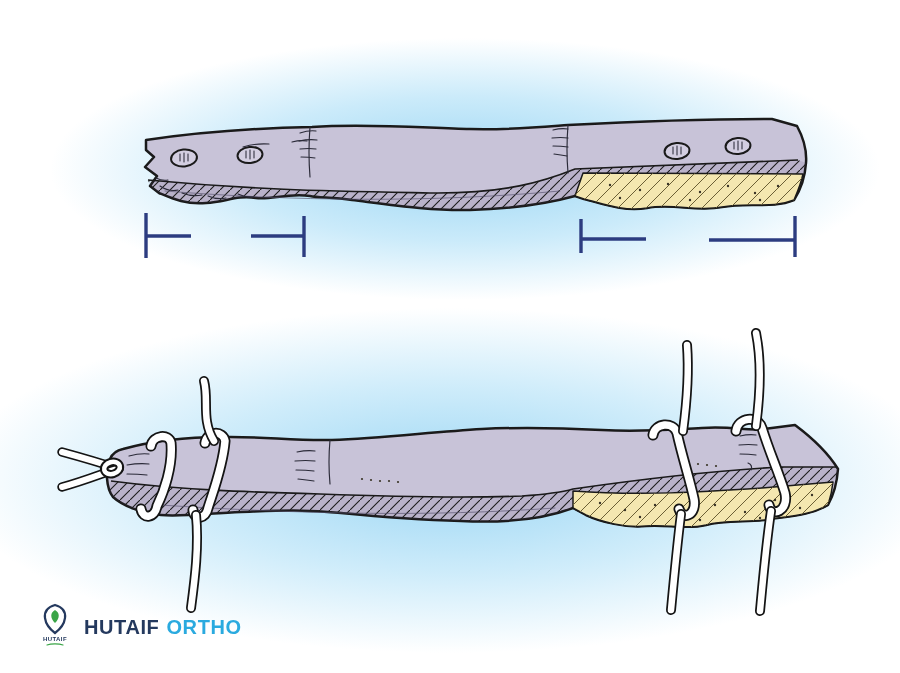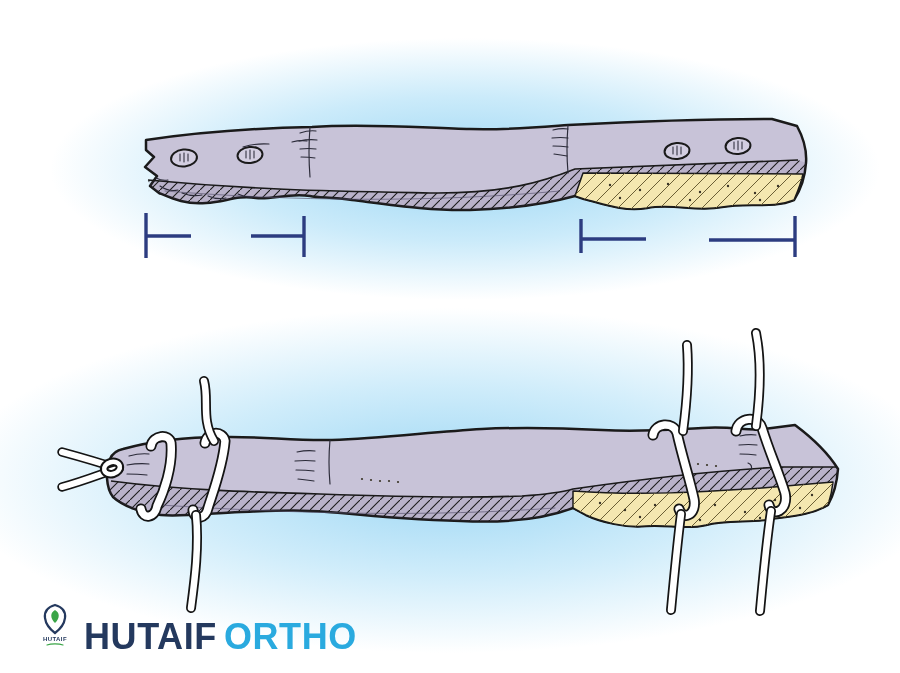--- a/index.html
+++ b/index.html
@@ -25,21 +25,21 @@
   .hole{fill:#d3cee1;stroke:var(--outline-black,#1a1a1a);stroke-width:2;}
   .hole-mark{fill:none;stroke:#242433;stroke-width:1;stroke-linecap:round;}
   .sketch{fill:none;stroke:#2a2a38;stroke-width:1.15;stroke-linecap:round;}
   .sketch-soft{fill:none;stroke:#55506b;stroke-width:1;stroke-linecap:round;opacity:.65;}
   .dot{fill:#3a3427;}
   .bracket{stroke:var(--bracket-navy,#2c3c80);stroke-width:3.4;fill:none;stroke-linecap:butt;}
   .s-out{fill:none;stroke:#141414;stroke-linecap:round;stroke-linejoin:round;}
   .s-in{fill:none;stroke:var(--suture-white,#ffffff);stroke-linecap:round;stroke-linejoin:round;}
 
   .logo{position:absolute;left:38px;top:602px;display:flex;align-items:flex-start;gap:12px;}
-  .logo-text{margin-top:14px;font-weight:700;font-size:36px;letter-spacing:.6px;white-space:nowrap;}
+  .logo-text{margin-top:14px;font-weight:700;font-size:20px;letter-spacing:.6px;white-space:nowrap;}
   .logo-primary{color:var(--navy,#24395e);margin-right:7px;}
   .logo-secondary{color:var(--cyan,#2aaadf);}
   .logo-shield{fill:none;stroke:var(--navy,#24395e);stroke-width:2.2;}
   .logo-leaf{fill:var(--logo-leaf-green,#3aa547);}
   .logo-icon-text{fill:var(--navy,#24395e);font-size:6px;font-weight:700;letter-spacing:.4px;font-family:"Liberation Sans",sans-serif;}
   .logo-underline{fill:none;stroke:var(--logo-leaf-green,#3aa547);stroke-width:1.2;stroke-linecap:round;}
 </style>
 </head>
 <body>
 

